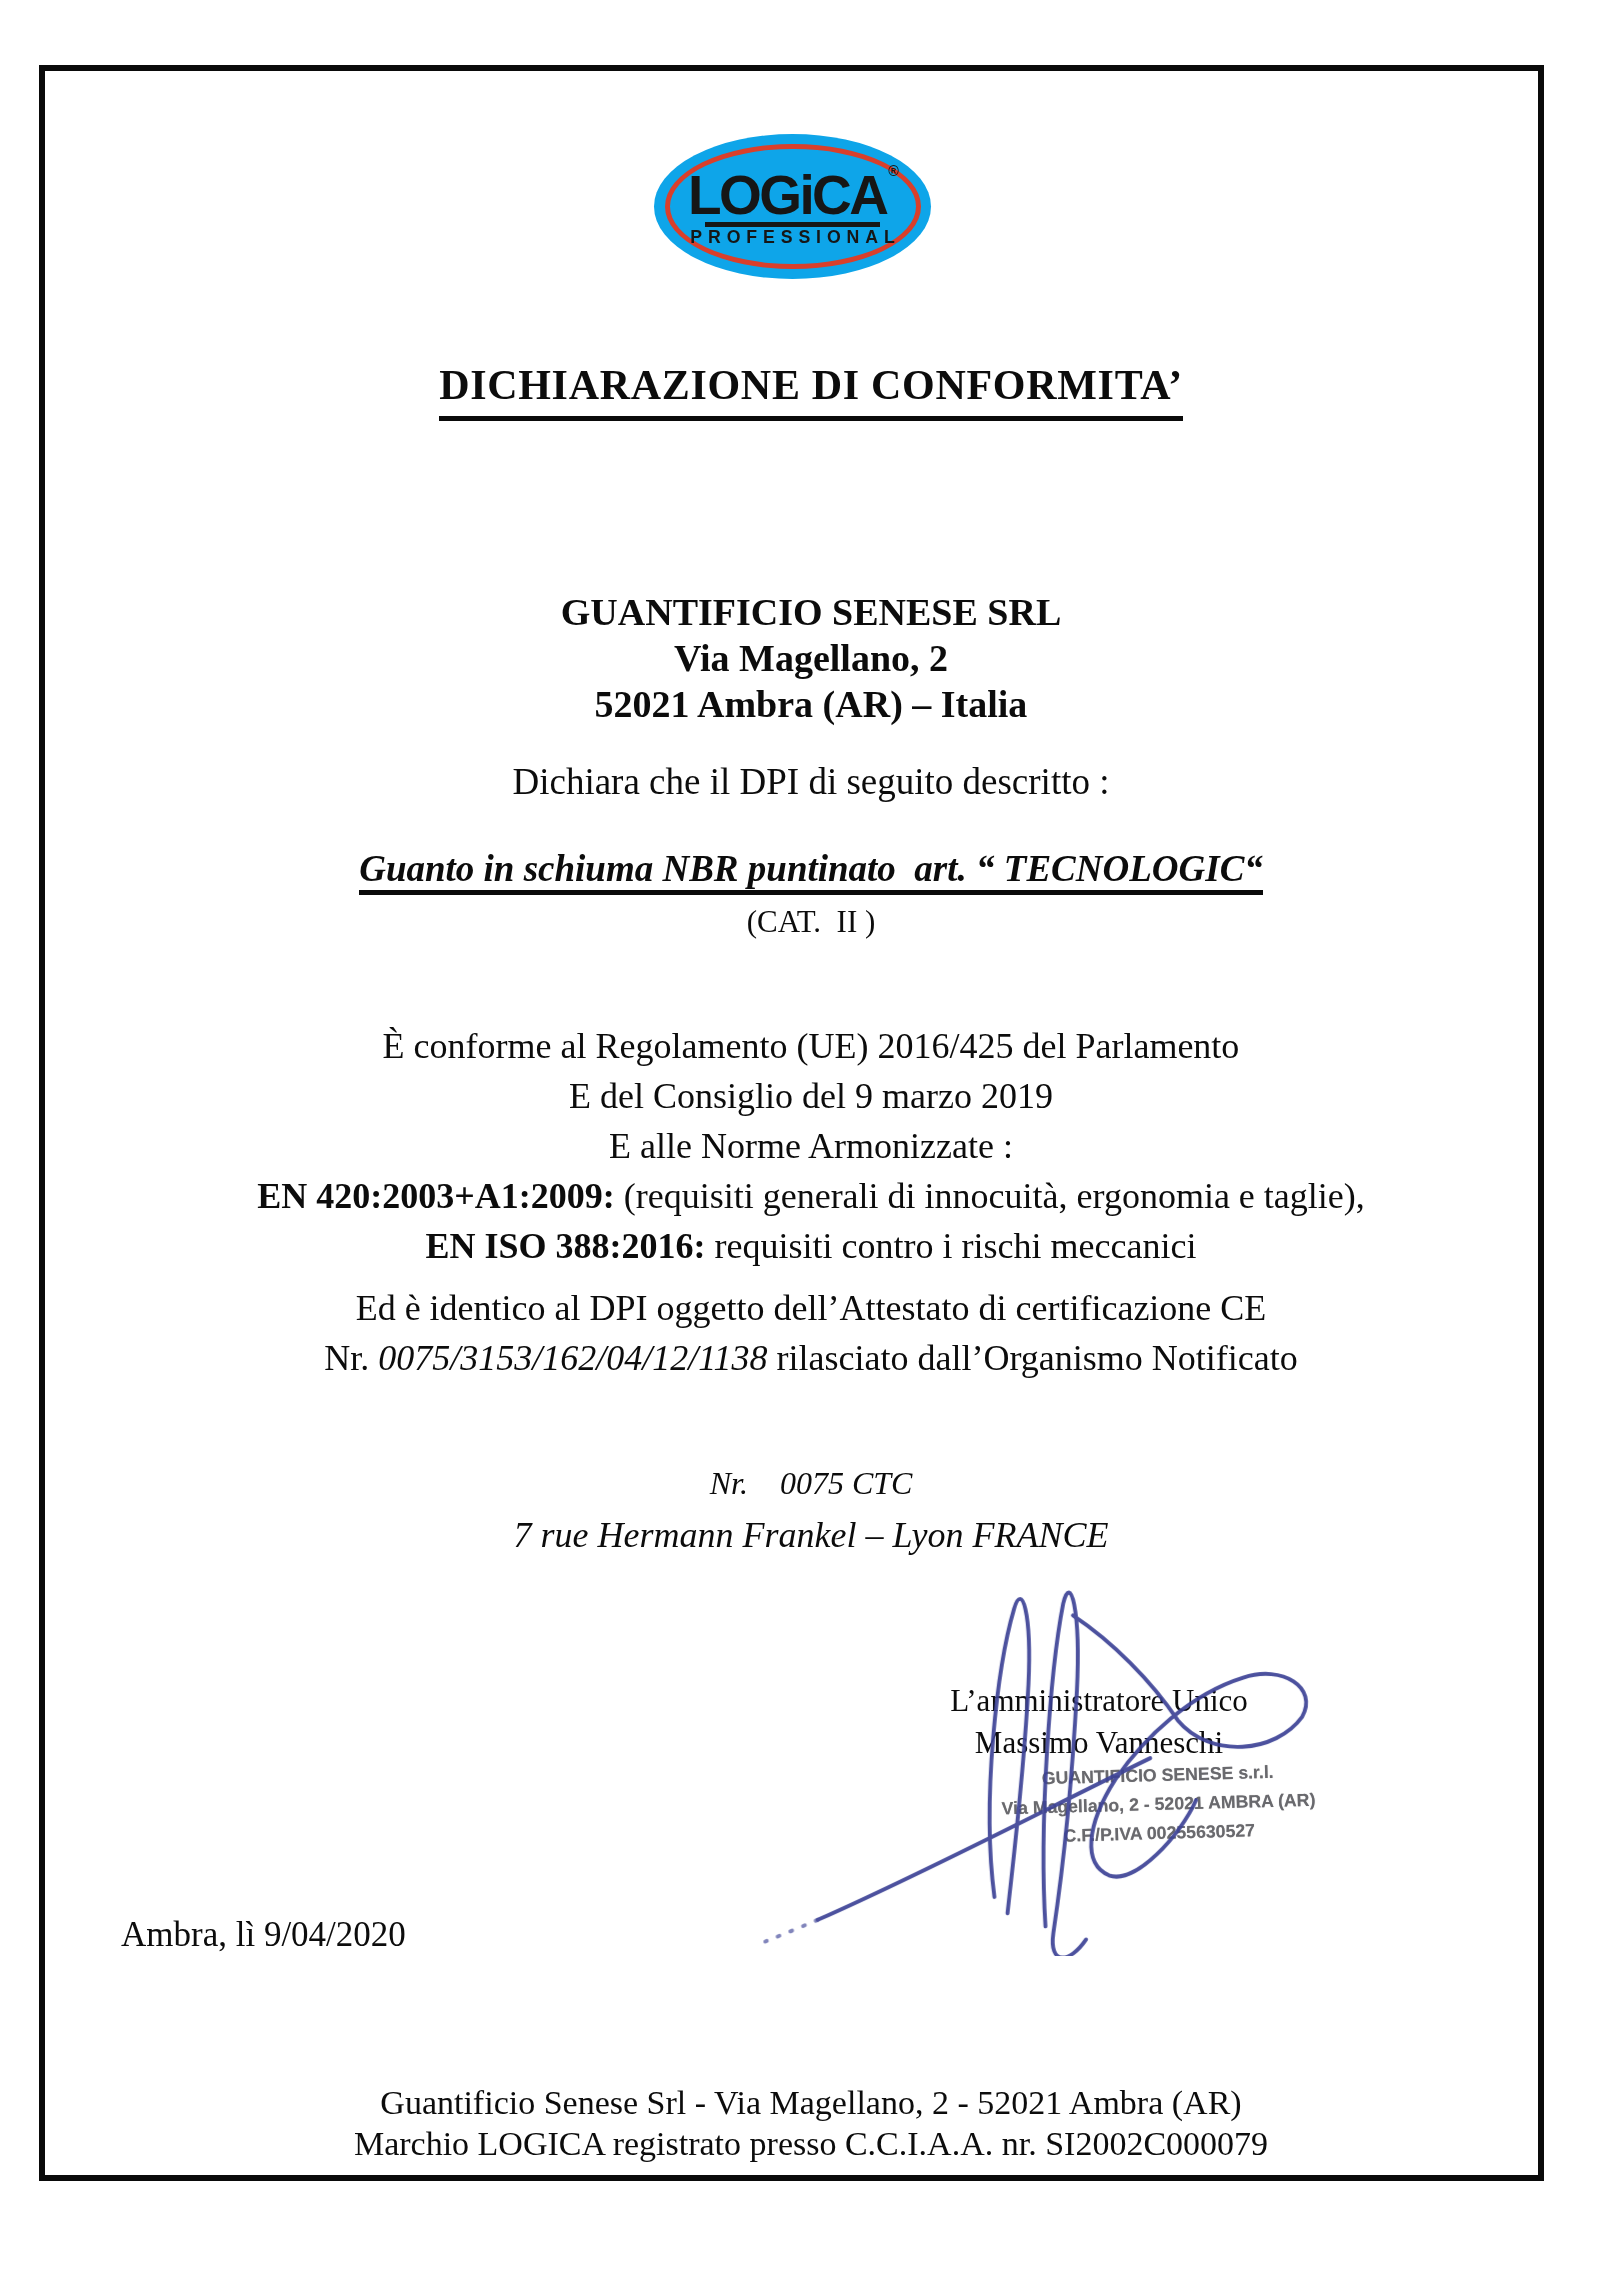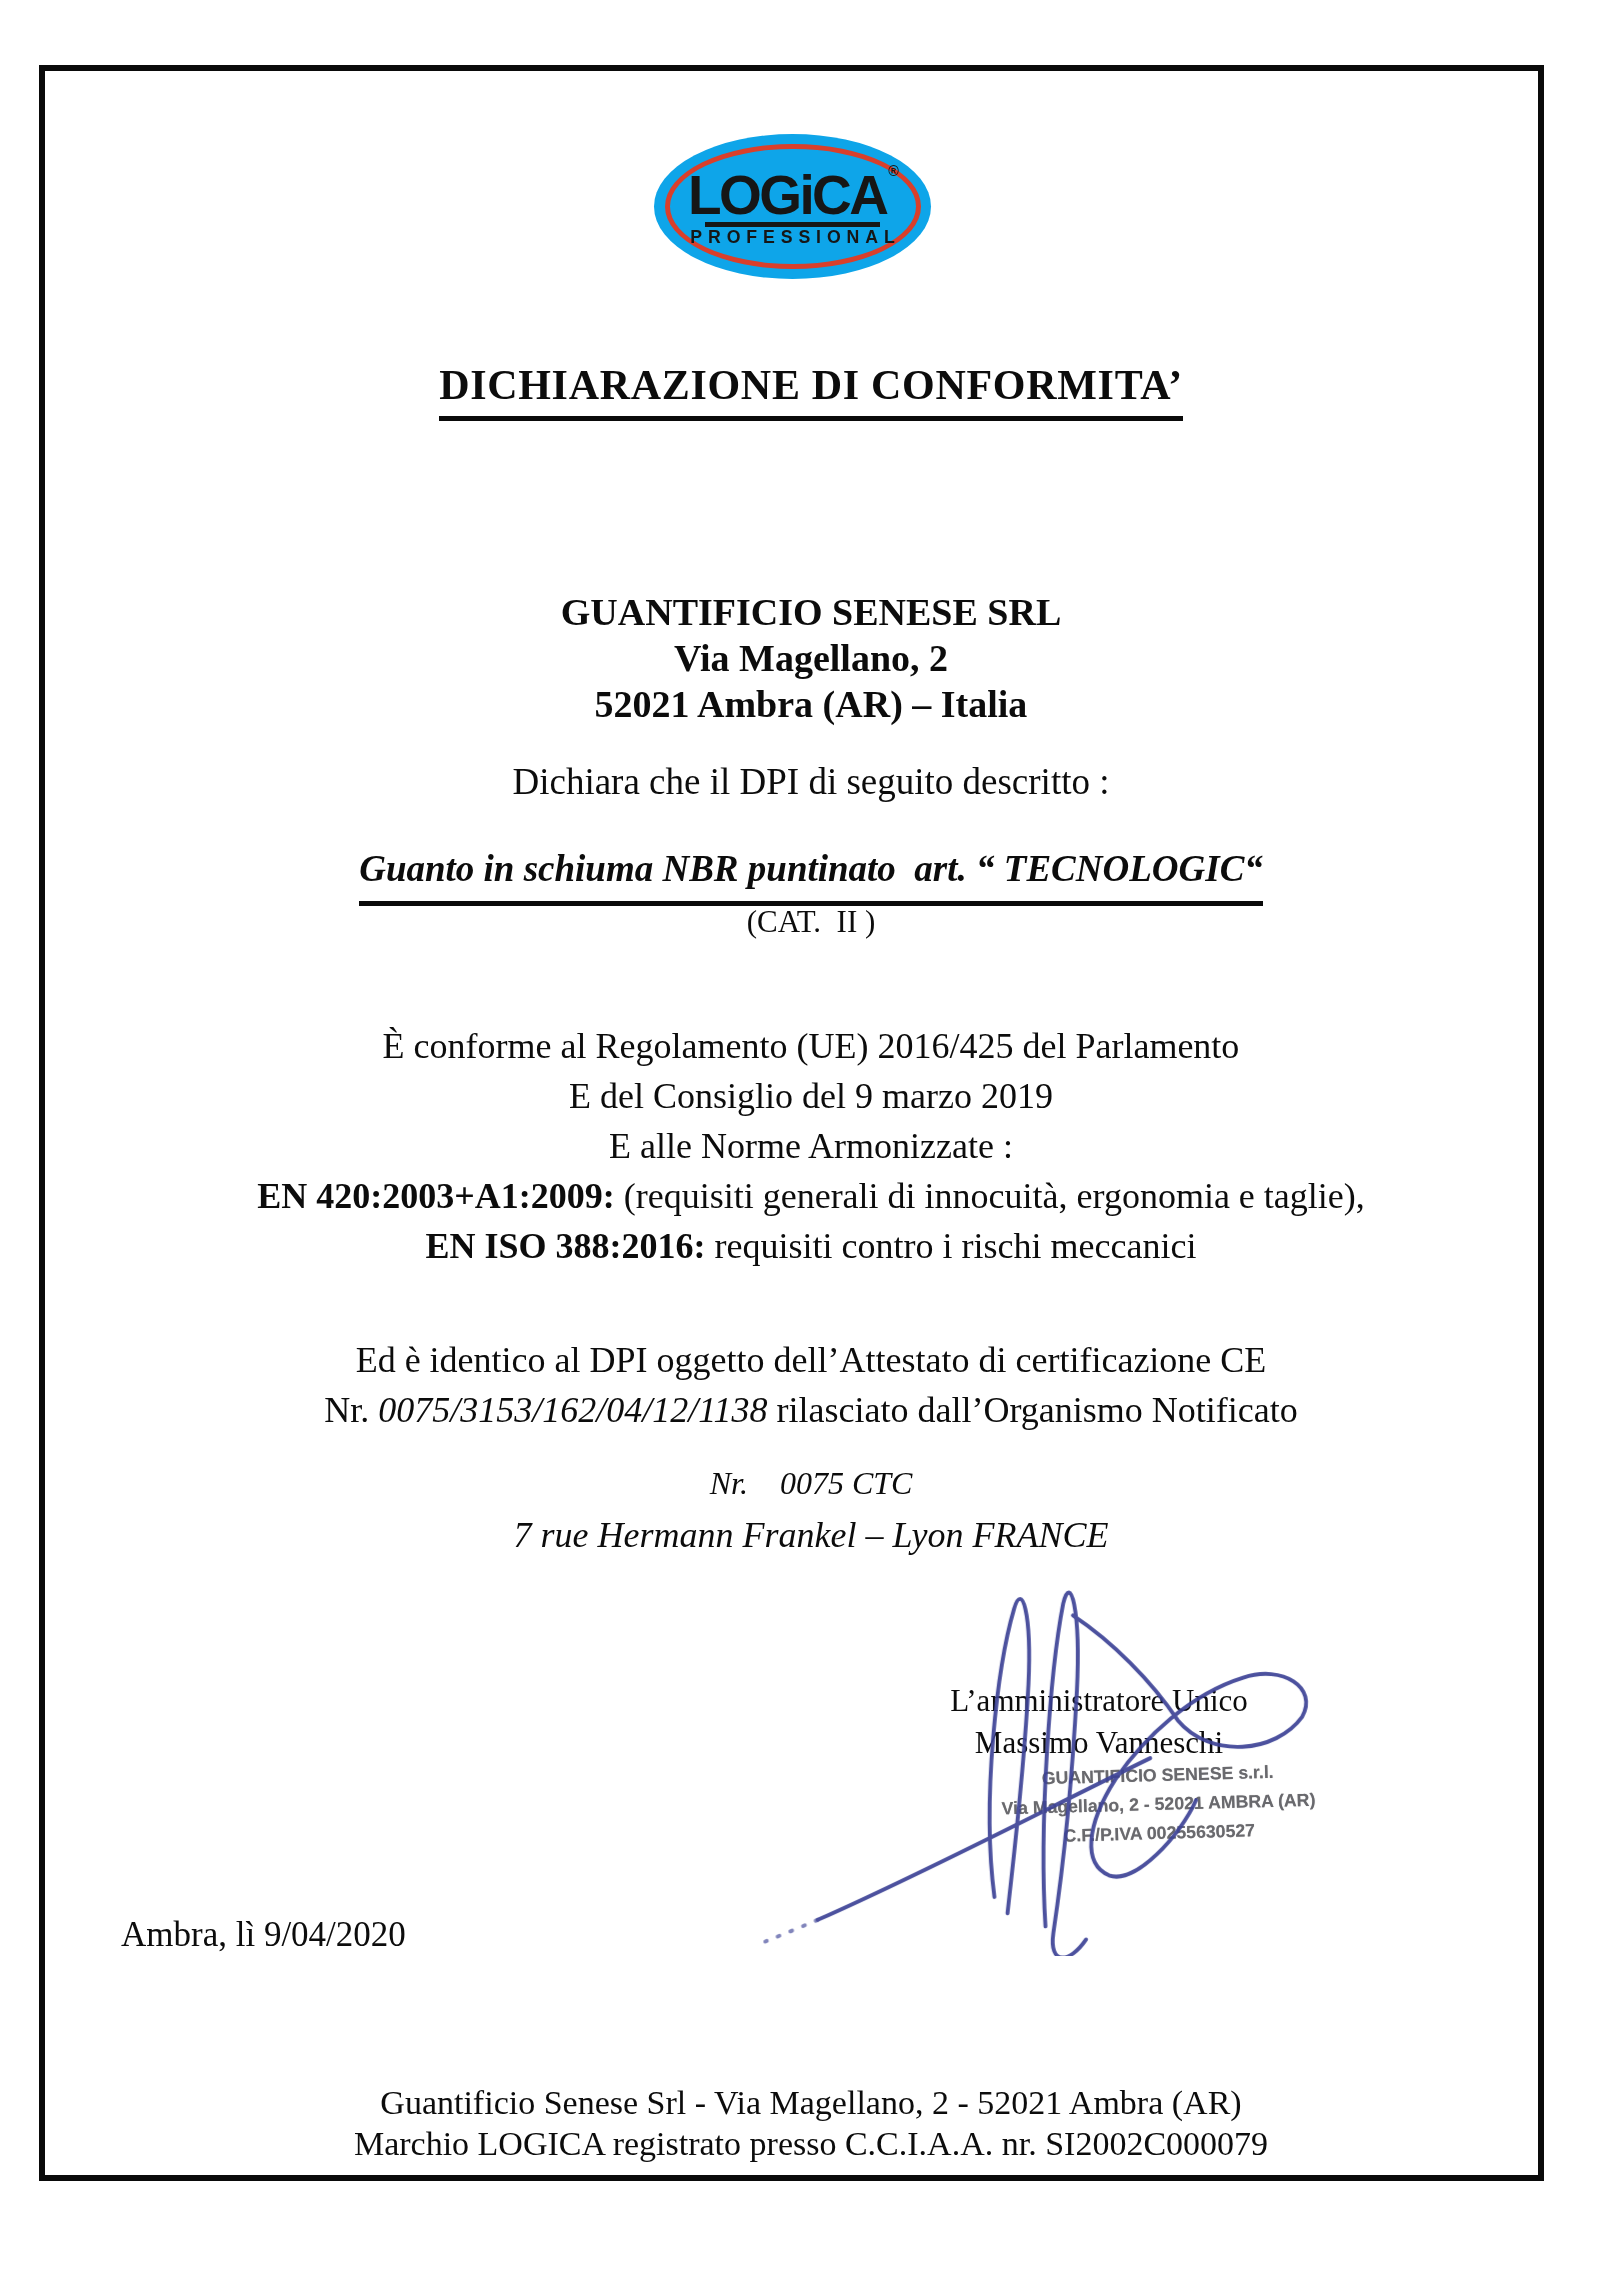--- a/index.html
+++ b/index.html
@@ -68,26 +68,26 @@
     display:inline-block;
     border-bottom:5.2px solid #0a0a0a;
     padding-bottom:7px;
   }
   .company { top:589px; font-size:38px; font-weight:bold; line-height:46px; }
   .intro { top:760px; font-size:37px; }
   .product { top:847px; font-size:37px; font-weight:bold; font-style:italic; }
   .product .underline {
     display:inline-block;
     border-bottom:5.9px solid #0a0a0a;
-    padding-bottom:11px;
+    padding-bottom:0;
   }
   .category { top:904px; font-size:31px; }
   .conformity { top:1021px; font-size:36px; line-height:50px; }
   .b { font-weight:bold; }
-  .certificate { top:1335px; font-size:36px; line-height:50px; }
+  .certificate { top:1283px; font-size:36px; line-height:50px; }
   .ital { font-style:italic; }
   .body-nr { top:1465px; font-size:32px; font-style:italic; }
   .body-addr { top:1514px; font-size:36px; font-style:italic; }
 
   .sign-block { left:916px; top:1680px; width:366px; text-align:center;
                 font-size:31px; line-height:42px; }
 
   .stamp {
     left:980px; top:1761px; width:357px;
     text-align:center;

